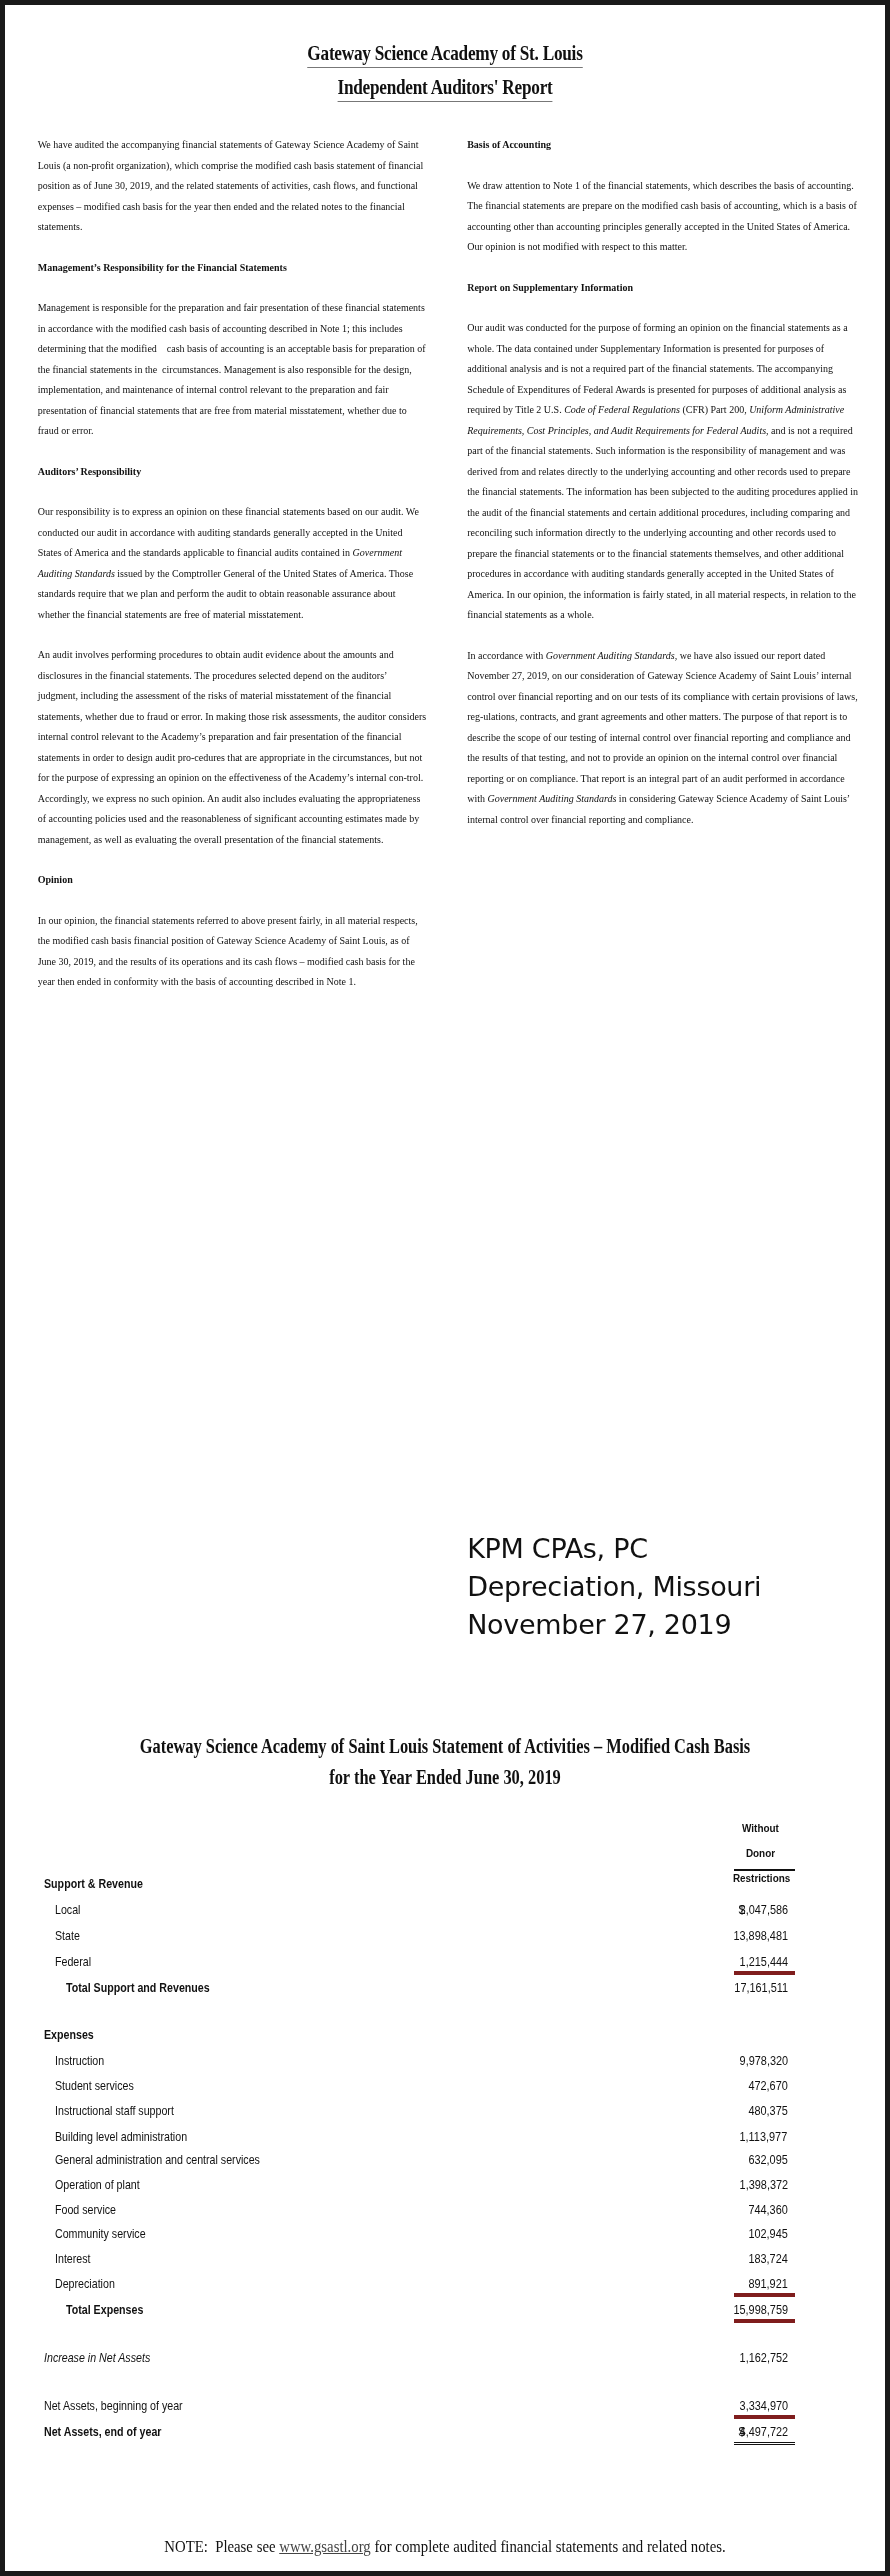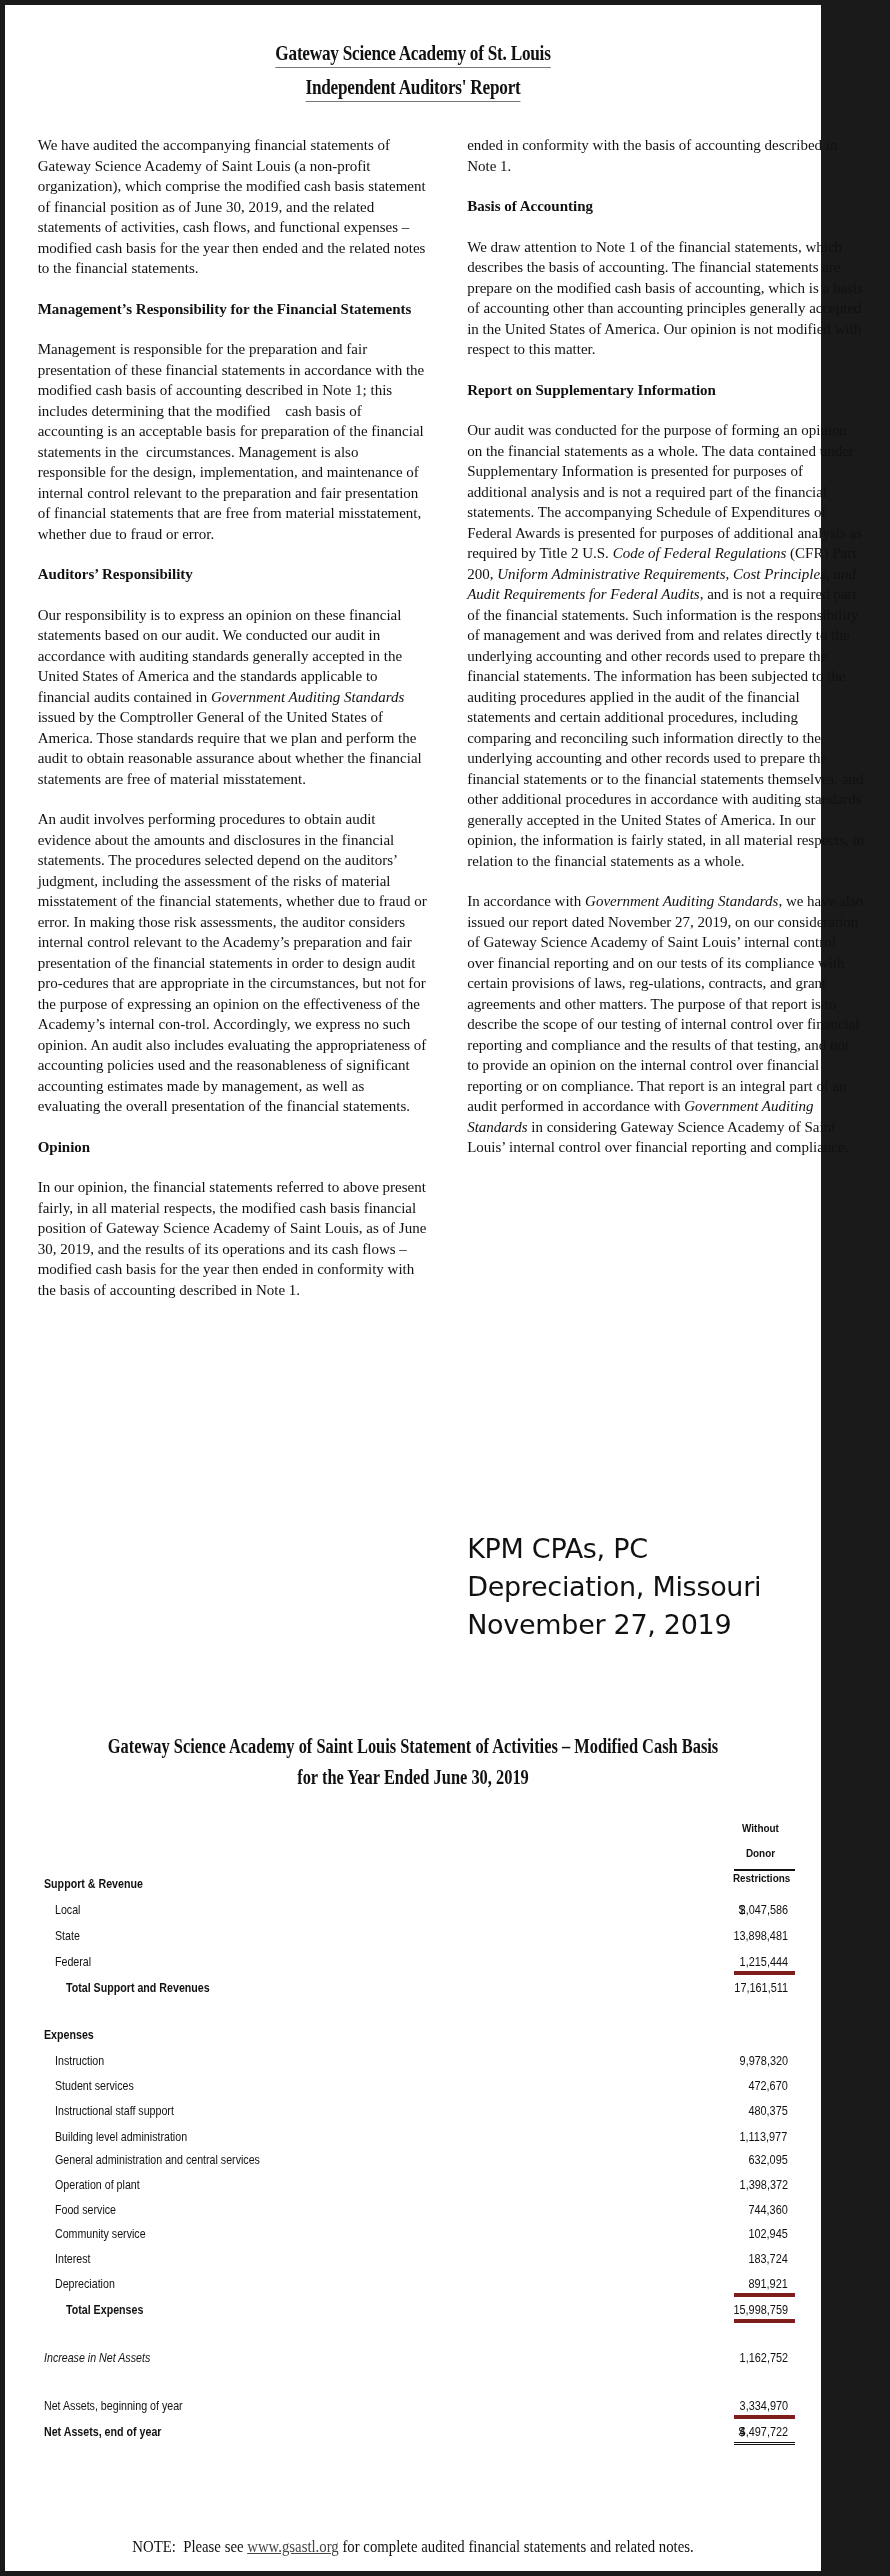--- a/index.html
+++ b/index.html
@@ -1,35 +1,35 @@
 <!DOCTYPE html>
 <html style="font-size:10.4px"><head>
 <meta charset="utf-8">
 <style>
   * { box-sizing: border-box; margin: 0; padding: 0; }
   html, body { width: 890px; height: 2576px; background: #1a1a1a; }
   body { position: relative; overflow: hidden; }
   .page {
-    position: absolute; left: 5.2px; top: 5.2px; width: 816px; height: 2566px;
+    position: absolute; left: 5.2px; top: 5.2px; width: 880px; height: 2566px;
     background: #ffffff; color: #111;
   }
 
   
   .report-title {
     position: absolute; top: 32.5px; left: 0; width: 100%; text-align: center;
     font-family: "Liberation Serif", serif; font-weight: bold;
     font-size: 21px; line-height: 31px; letter-spacing: -0.3px;
     transform: scaleX(0.82); transform-origin: center top;
   }
   .report-title span { display: inline-block; border-bottom: 1.3px solid #777; line-height: 27px; margin-bottom: 3.9px; }
 
   
   .col {
     position: absolute; top: 130px; width: 390px;
-    font-family: "Liberation Serif", serif; font-size: 15px; line-height: 20.5px; color: #111;
+    font-family: "Liberation Serif", serif; font-size: 10px; line-height: 20.5px; color: #111;
   }
   .col-left { left: 32.5px; }
   .col-right { left: 462px; width: 397px; }
   .para { margin-bottom: 20px; text-align: left; }
   .heading { font-weight: bold; margin-bottom: 20px; }
   .para i, .heading i { font-style: italic; }
 
   .signature {
     position: absolute; left: 462px; top: 1525px;
     font-family: "DejaVu Sans", sans-serif; font-size: 27px; line-height: 38px; color: #111;
@@ -91,21 +91,20 @@
     <p class="heading">Management’s Responsibility for the Financial Statements</p>
     <p class="para" style="white-space: pre-wrap;">Management is responsible for the preparation and fair presentation of these financial statements in accordance with the modified cash basis of accounting described in Note 1; this includes determining that the modified    cash basis of accounting is an acceptable basis for preparation of the financial statements in the  circumstances. Management is also responsible for the design, implementation, and maintenance of internal control relevant to the preparation and fair presentation of financial statements that are free from material misstatement, whether due to fraud or error.</p>
     <p class="heading">Auditors’ Responsibility</p>
     <p class="para"><span>Our responsibility is to express an opinion on these financial statements based on our audit. We conducted our audit in accordance with auditing standards generally accepted in the United States of America and the standards applicable to financial audits contained in </span><i>Government Auditing Standards</i><span> issued by the Comptroller General of the United States of America. Those standards require that we plan and perform the audit to obtain reasonable assurance about whether the financial statements are free of material misstatement.</span></p>
     <p class="para">An audit involves performing procedures to obtain audit evidence about the amounts and  disclosures in the financial statements. The procedures selected depend on the auditors’ judgment, including the assessment of the risks of material misstatement of the financial statements, whether due to fraud or error. In making those risk assessments, the auditor considers internal control relevant to the Academy’s preparation and fair presentation of the financial statements in order to design audit pro-cedures that are  appropriate in the circumstances, but not for the purpose of expressing an opinion on the effectiveness of the Academy’s internal con-trol. Accordingly, we express no such opinion. An audit also includes evaluating the appropriateness of accounting policies used and the reasonableness of significant accounting estimates made by management, as well as evaluating the overall presentation of the financial statements.</p>
     <p class="heading">Opinion</p>
     <p class="para" style="height: 124px; overflow: hidden;"><span>In our opinion, the financial statements referred to above present fairly, in all material respects, the modified cash basis financial position of Gateway Science Academy of Saint Louis, as of June 30, 2019, and the results of its operations and its cash flows – modified cash basis for the year then ended in conformity with the basis of accounting described in Note 1.</span></p>
   </div>
 
   <div class="col col-right">
-    <p class="para">ended in conformity with the basis of accounting described in Note 1.</p>
     <p class="heading">Basis of Accounting</p>
     <p class="para">We draw attention to Note 1 of the financial statements, which describes the basis of accounting. The financial statements are prepare on the modified cash basis of accounting, which is a basis of accounting other than accounting principles generally accepted in the United States of America. Our opinion is not modified with respect to this matter.</p>
     <p class="heading">Report on Supplementary Information</p>
     <p class="para"><span>Our audit was conducted for the purpose of forming an opinion on the financial statements as a whole. The data contained under Supplementary Information is presented for purposes of additional analysis and is not a required part of the financial statements. The accompanying Schedule of Expenditures of Federal Awards is presented for purposes of additional analysis as required by Title 2 U.S. </span><i>Code of Federal Regulations</i><span> (CFR) Part 200, </span><i>Uniform Administrative Requirements, Cost Principles, and Audit Requirements for Federal Audits</i><span>, and is not a required part of the financial statements. Such information is the responsibility of management and was derived from and relates directly to the underlying accounting and other records used to prepare the financial statements. The information has been subjected to the auditing procedures applied in the audit of the financial statements and certain additional procedures, including comparing and reconciling such information directly to the underlying accounting and other records used to prepare the financial statements or to the financial statements themselves, and other additional procedures in accordance with auditing standards generally accepted in the United States of America. In our opinion, the information is fairly stated, in all material respects, in relation to the financial statements as a whole.</span></p>
     <p class="para"><span>In accordance with </span><i>Government Auditing Standards</i><span>, we have also issued our report dated November 27, 2019, on our consideration of Gateway Science Academy of Saint Louis’ internal control over financial reporting and on our tests of its compliance with certain provisions of laws, reg-ulations, contracts, and grant agreements and other matters. The purpose of that report is to describe the scope of our testing of internal control over financial reporting and compliance and the results of that testing, and not to provide an opinion on the internal control over financial reporting or on compliance. That report is an integral part of an audit performed in accordance with </span><i>Government Auditing Standards</i><span> in considering Gateway Science Academy of Saint Louis’ internal control over financial reporting and compliance.</span></p>
   </div>
 
   <div class="signature">
     <div>KPM CPAs, PC</div>
     <div>Depreciation, Missouri</div>

